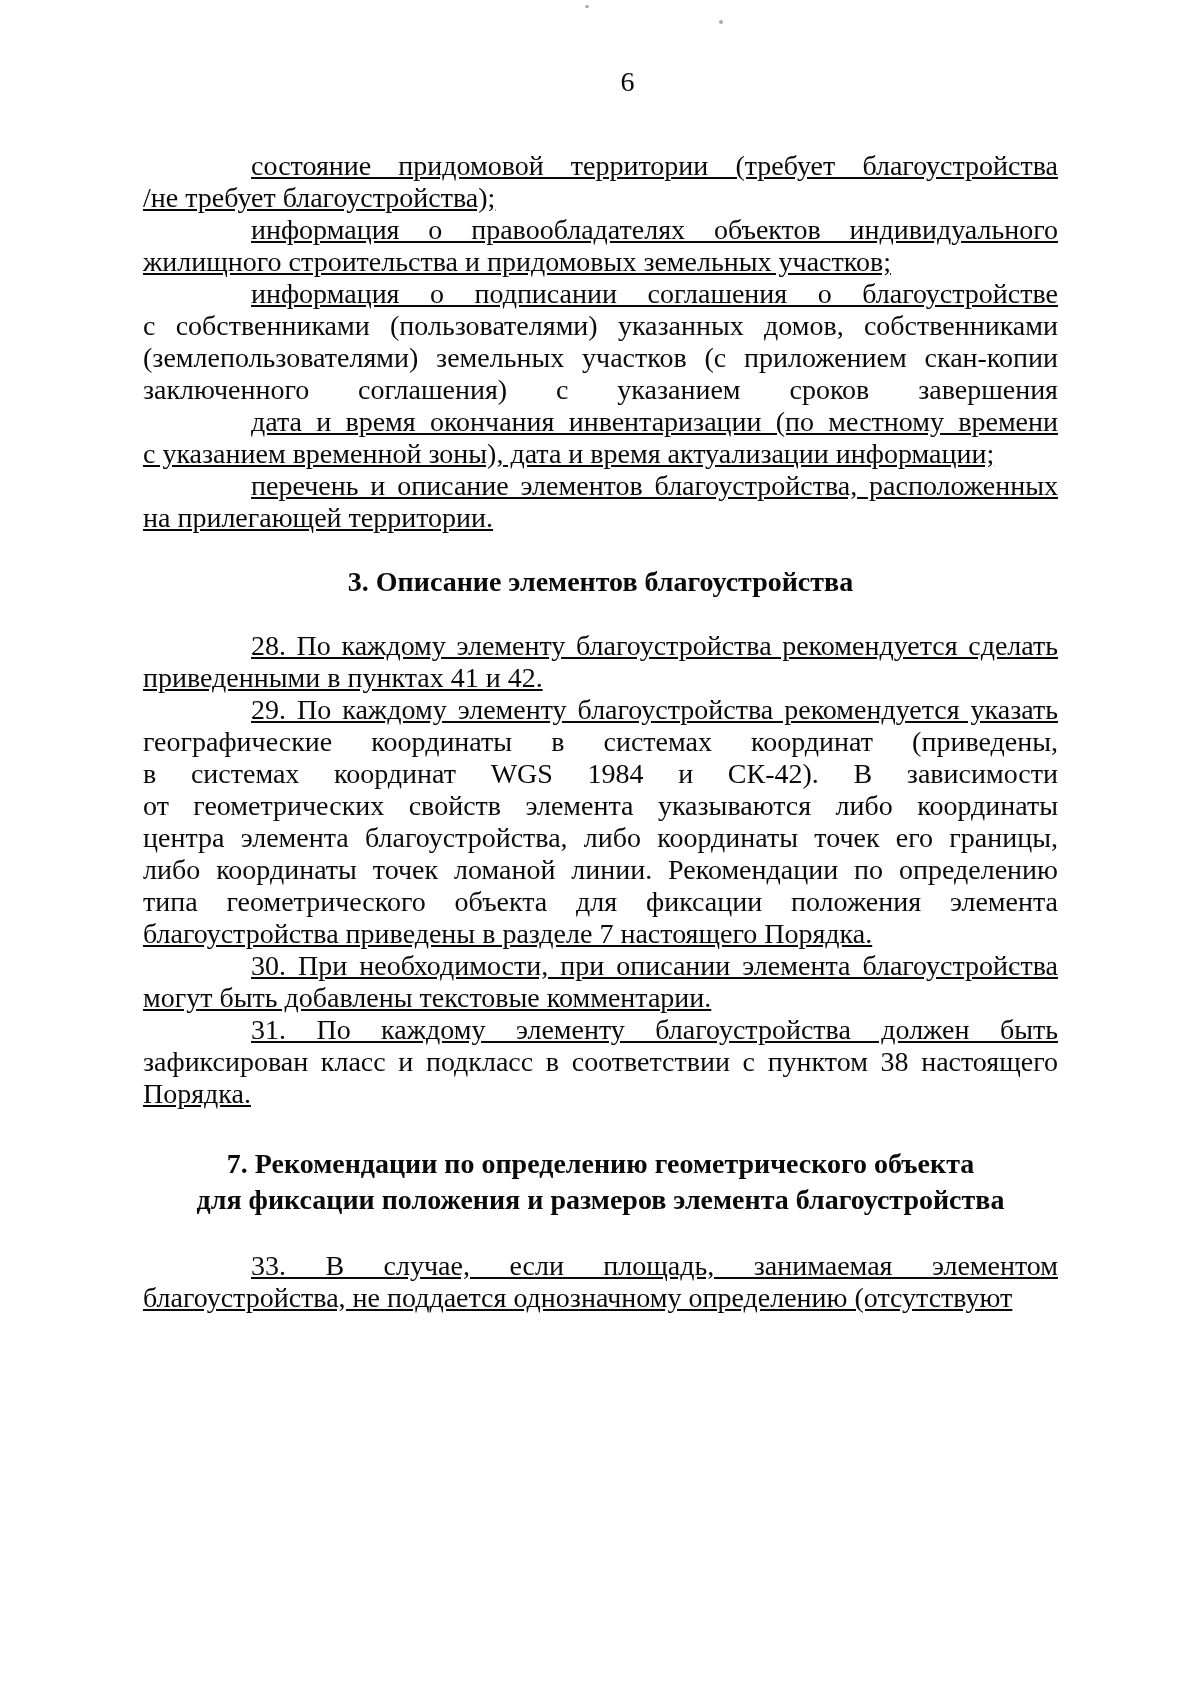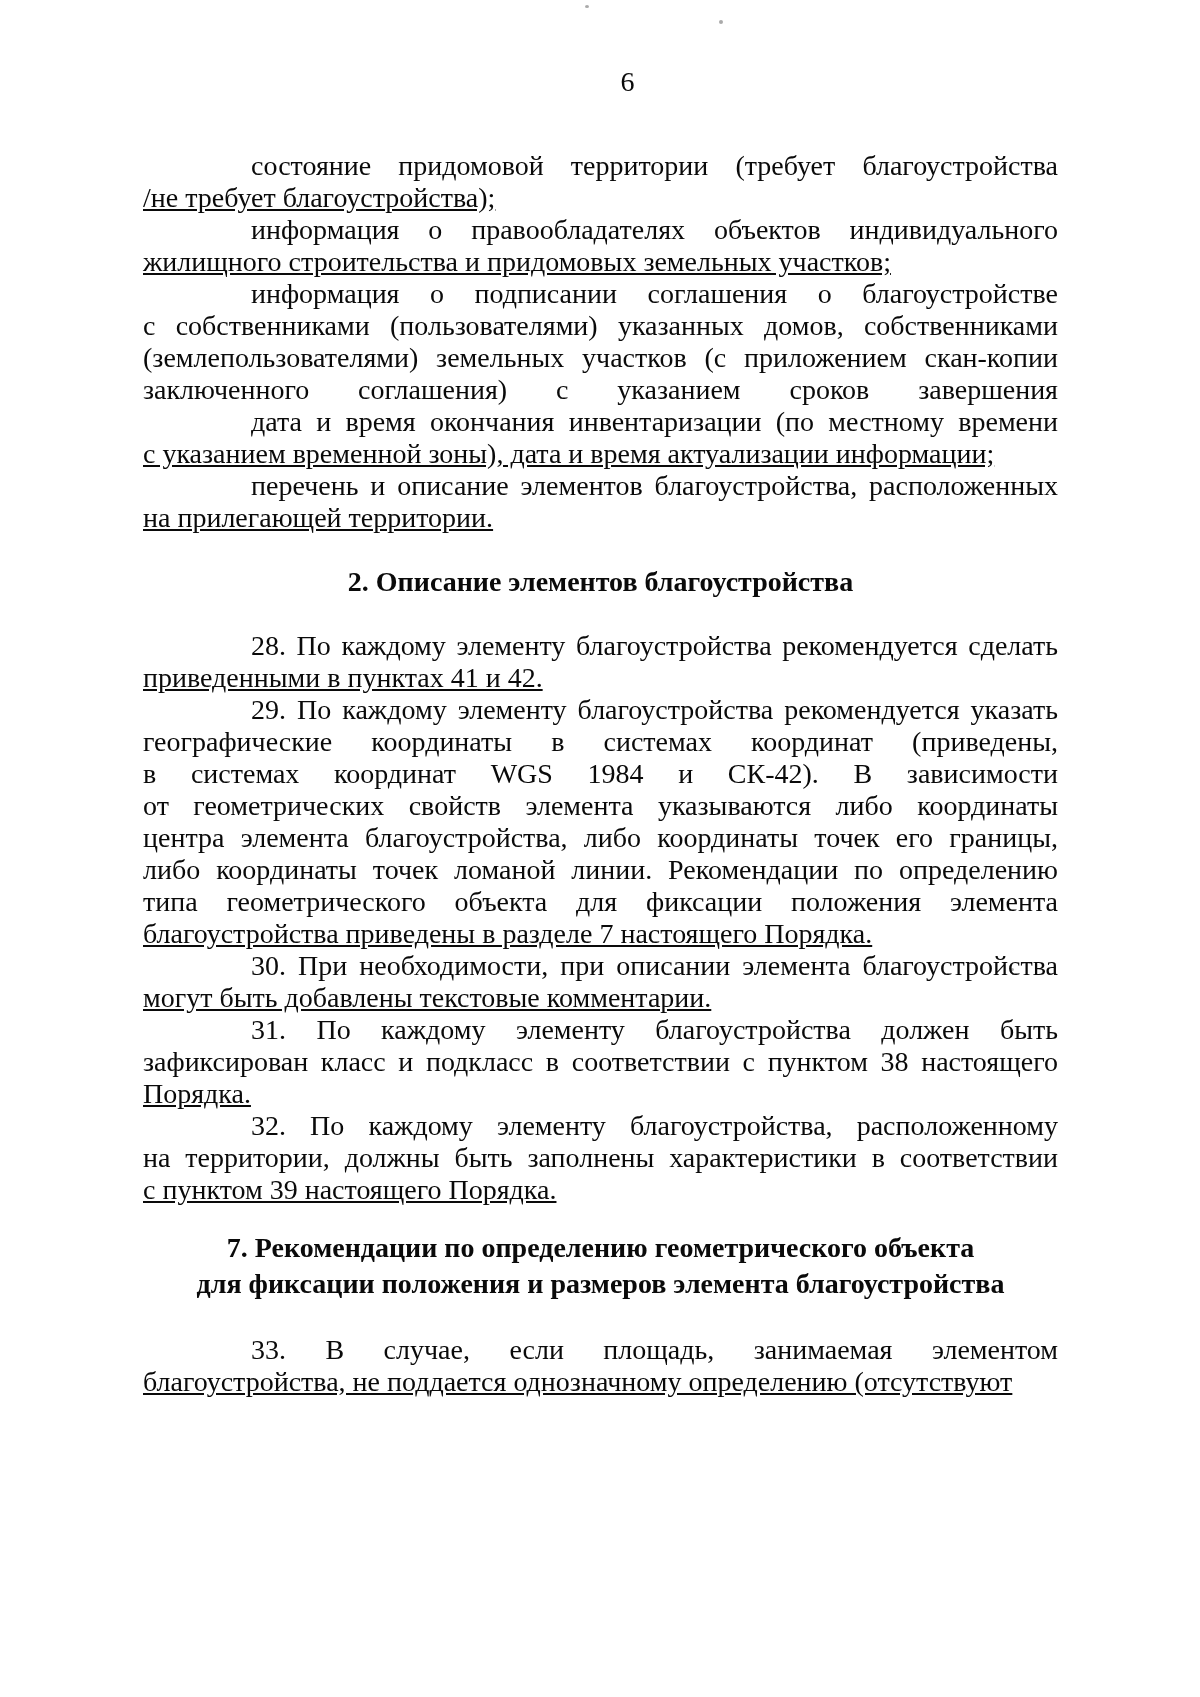--- a/index.html
+++ b/index.html
@@ -31,30 +31,30 @@
     top: 150px;
     left: 143px;
     width: 915px;
     line-height: 32px;
   }
   .para { margin: 0; }
   .line {
     text-align: justify;
     text-align-last: justify; 
   }
-  .line.first { text-indent: 108px; }
+  .line.first { text-indent: 108px; text-decoration: underline; }
   .line.last  { text-align-last: left; text-decoration: underline; }
   .heading { font-weight: bold; }
   .heading .line {
     text-align: center;
     text-align-last: center;
     text-indent: 0;
   }
   .h6 { margin: 32px 0; }
-  .h7 { margin: 24px 0 32px; line-height: 36px; }
+  .h7 { margin: 36px 0 32px; line-height: 36px; }
   
   .speck {
     position: absolute;
     background: #7d7d7d;
     border-radius: 50%;
     opacity: 0.65;
   }
   .s1 { left: 585px; top: 5px;   width: 4px; height: 3px; }
   .s2 { left: 719px; top: 20px;  width: 4px; height: 4px; }
   .s3 { left: 1010px; top: 968px; width: 4px; height: 3px; }
@@ -93,21 +93,21 @@
       <div class="line first">дата и время окончания инвентаризации (по местному времени</div>
       <div class="line last">с указанием временной зоны), дата и время актуализации информации;</div>
     </div>
 
     <div class="para">
       <div class="line first">перечень и описание элементов благоустройства, расположенных</div>
       <div class="line last">на прилегающей территории.</div>
     </div>
 
     <div class="para heading h6">
-      <div class="line">2. Описание элементов благоустройства</div>
+      <div class="line">3. Описание элементов благоустройства</div>
     </div>
 
     <div class="para">
       <div class="line first">28. По каждому элементу благоустройства рекомендуется сделать</div>
       <div class="line last">приведенными в пунктах 41 и 42.</div>
     </div>
 
     <div class="para">
       <div class="line first">29. По каждому элементу благоустройства рекомендуется указать</div>
       <div class="line">географические координаты в системах координат (приведены,</div>
@@ -123,25 +123,20 @@
       <div class="line first">30. При необходимости, при описании элемента благоустройства</div>
       <div class="line last">могут быть добавлены текстовые комментарии.</div>
     </div>
 
     <div class="para">
       <div class="line first">31. По каждому элементу благоустройства должен быть</div>
       <div class="line">зафиксирован класс и подкласс в соответствии с пунктом 38 настоящего</div>
       <div class="line last">Порядка.</div>
     </div>
 
-    <div class="para">
-      <div class="line first">32. По каждому элементу благоустройства, расположенному</div>
-      <div class="line">на территории, должны быть заполнены характеристики в соответствии</div>
-      <div class="line last">с пунктом 39 настоящего Порядка.</div>
-    </div>
 
     <div class="para heading h7">
       <div class="line">7. Рекомендации по определению геометрического объекта</div>
       <div class="line">для фиксации положения и размеров элемента благоустройства</div>
     </div>
 
     <div class="para">
       <div class="line first">33. В случае, если площадь, занимаемая элементом</div>
       <div class="line last">благоустройства, не поддается однозначному определению (отсутствуют</div>
     </div>

